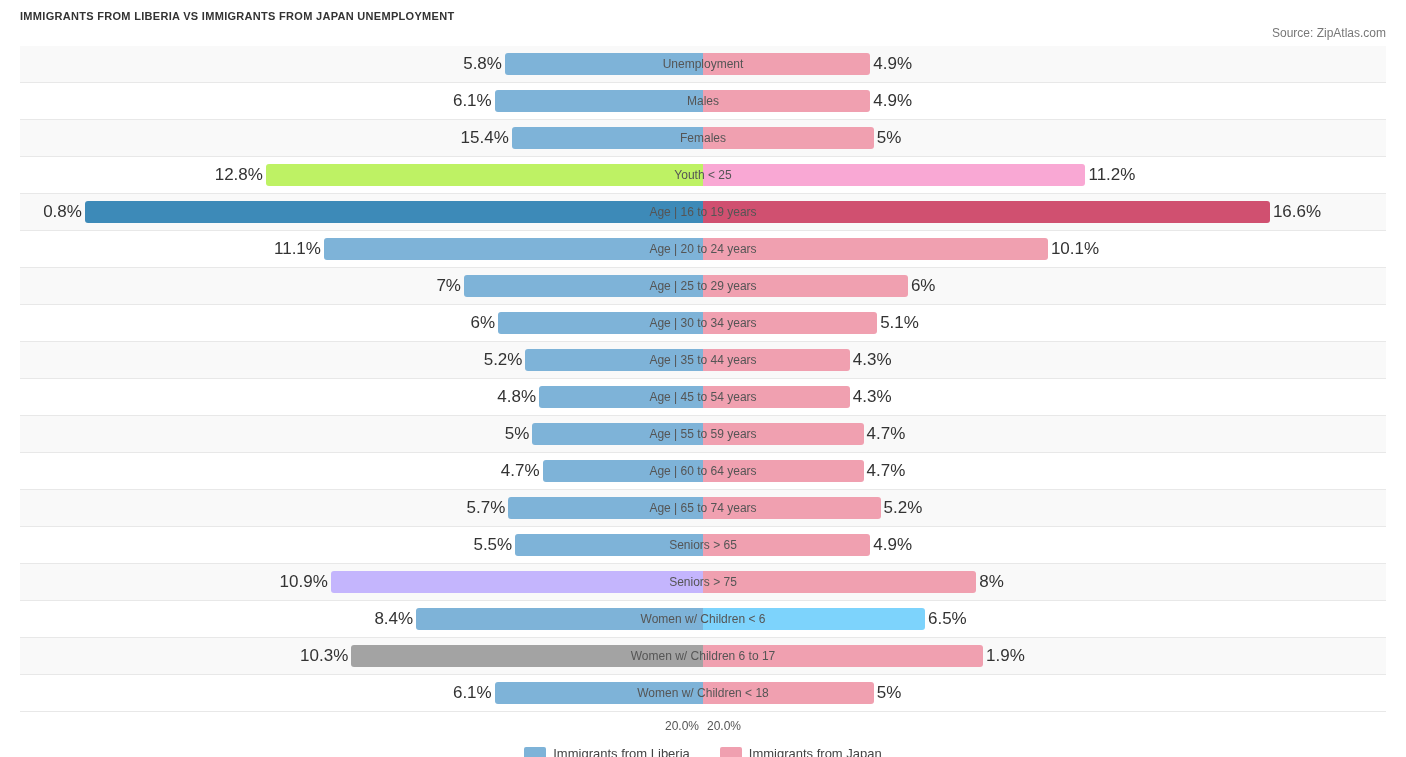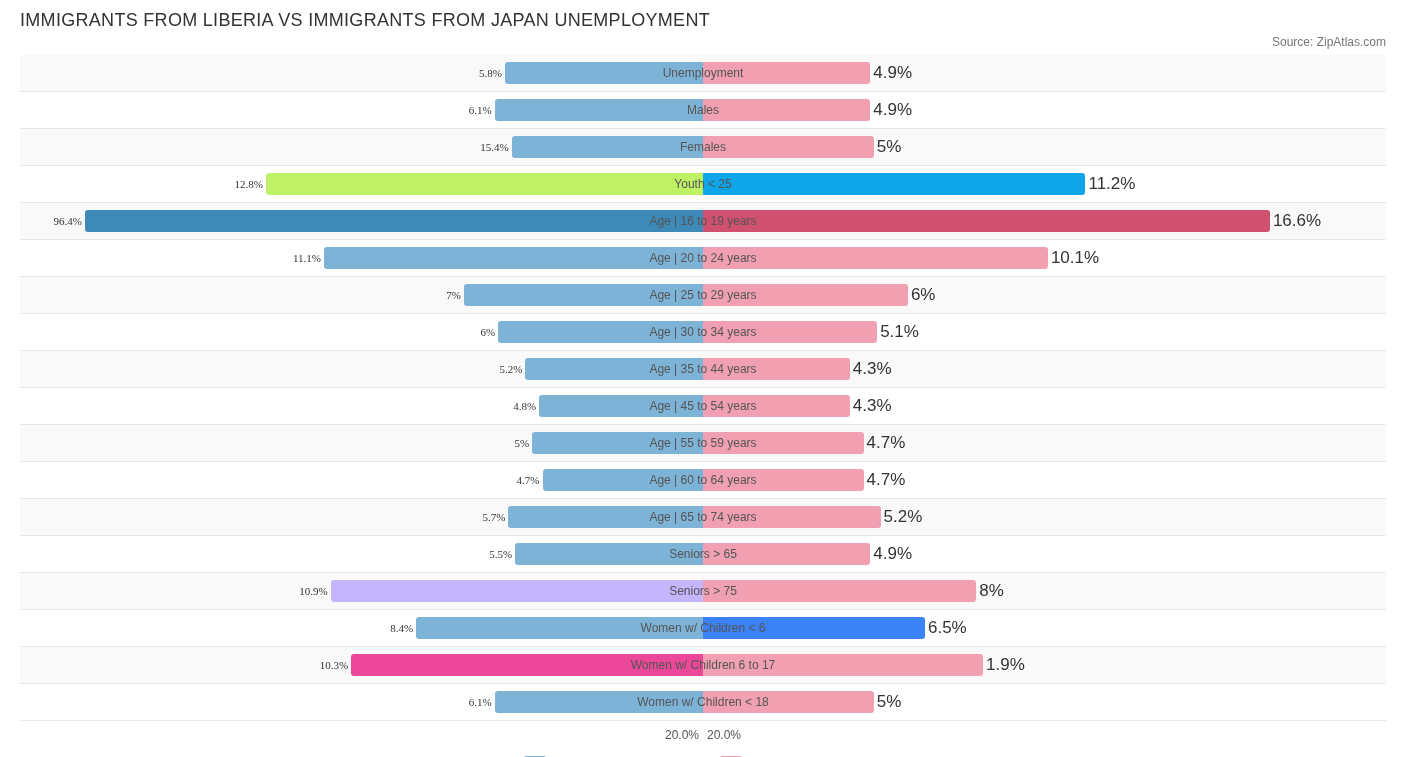--- a/index.html
+++ b/index.html
@@ -4,22 +4,22 @@
   <style>
     * { box-sizing: border-box; margin: 0; padding: 0; }
     body {
       font-family: Arial, sans-serif;
       background: #fff;
       width: 1406px;
       min-height: 757px;
       padding: 10px 20px 20px 20px;
     }
     .chart-title {
-      font-size: 18px;
-      font-weight: normal;
+      font-size: 11px;
+      font-weight: bold;
       color: #333;
       text-transform: uppercase;
       margin-bottom: 4px;
       letter-spacing: 0.3px;
     }
     .source {
       text-align: right;
       font-size: 12px;
       color: #777;
       margin-bottom: 6px;
@@ -84,26 +84,25 @@
       height: 22px;
       background: #f0a0b0;
       border-radius: 0 3px 3px 0;
       position: absolute;
       left: 0;
       display: flex;
       align-items: center;
       justify-content: flex-end;
     }
     .bar-value-left {
-      font-size: 11px;
+      font-size: 17px;
       color: #333;
       position: absolute;
       right: calc(100% + 3px);
       white-space: nowrap;
-      font-family: Liberation Serif, serif;
     }
     .bar-value-right {
       font-size: 17px;
       color: #333;
       position: absolute;
       left: calc(100% + 3px);
       white-space: nowrap;
     }
     .axis-row {
       display: flex;
@@ -197,29 +196,29 @@
     </div>
   </div>
         <div class="row">
     <div class="left-section">
       <div class="bar-left" style="width:64%; background:#bef264;margin-left:16px;">
         <span class="bar-value-left">12.8%</span>
       </div>
     </div>
     <div class="label-center">Youth &lt; 25</div>
     <div class="right-section">
-      <div class="bar-right" style="width:55.99999999999999%; background:#0ea5e9;">
+      <div class="bar-right" style="width:55.99999999999999%; background:#f9a8d4;">
         <span class="bar-value-right">11.2%</span>
       </div>
     </div>
   </div>
         <div class="row">
     <div class="left-section">
       <div class="bar-left" style="width:90.5%; background:#3d8ab8;">
-        <span class="bar-value-left">96.4%</span>
+        <span class="bar-value-left">0.8%</span>
       </div>
     </div>
     <div class="label-center">Age | 16 to 19 years</div>
     <div class="right-section">
       <div class="bar-right" style="width:83%; background:#d05070;">
         <span class="bar-value-right">16.6%</span>
       </div>
     </div>
   </div>
         <div class="row">
@@ -353,28 +352,28 @@
     </div>
   </div>
         <div class="row">
     <div class="left-section">
       <div class="bar-left" style="width:42.00000000000001%; background:#7eb3d8;margin-left:15px;">
         <span class="bar-value-left">8.4%</span>
       </div>
     </div>
     <div class="label-center">Women w/ Children &lt; 6</div>
     <div class="right-section">
-      <div class="bar-right" style="width:32.5%; background:#3b82f6;">
+      <div class="bar-right" style="width:32.5%; background:#7dd3fc;">
         <span class="bar-value-right">6.5%</span>
       </div>
     </div>
   </div>
         <div class="row">
     <div class="left-section">
-      <div class="bar-left" style="width:51.5%; background:#ec4899;">
+      <div class="bar-left" style="width:51.5%; background:#a3a3a3;">
         <span class="bar-value-left">10.3%</span>
       </div>
     </div>
     <div class="label-center">Women w/ Children 6 to 17</div>
     <div class="right-section">
       <div class="bar-right" style="width:41%; background:#f0a0b0;">
         <span class="bar-value-right">1.9%</span>
       </div>
     </div>
   </div>

